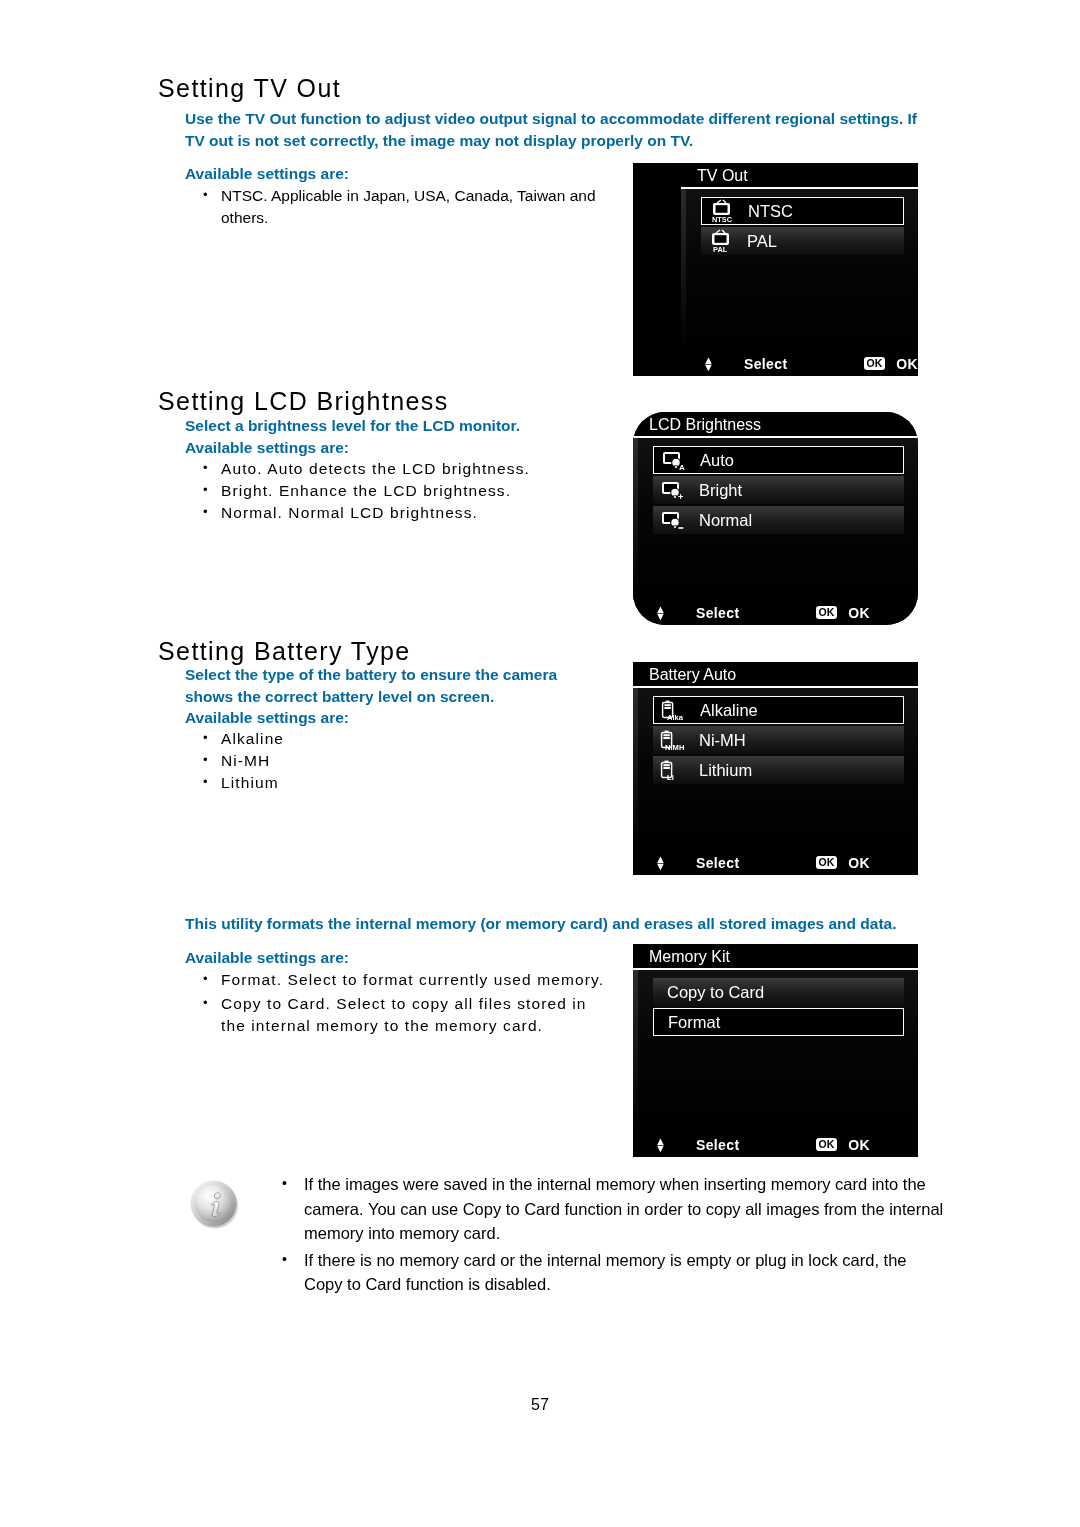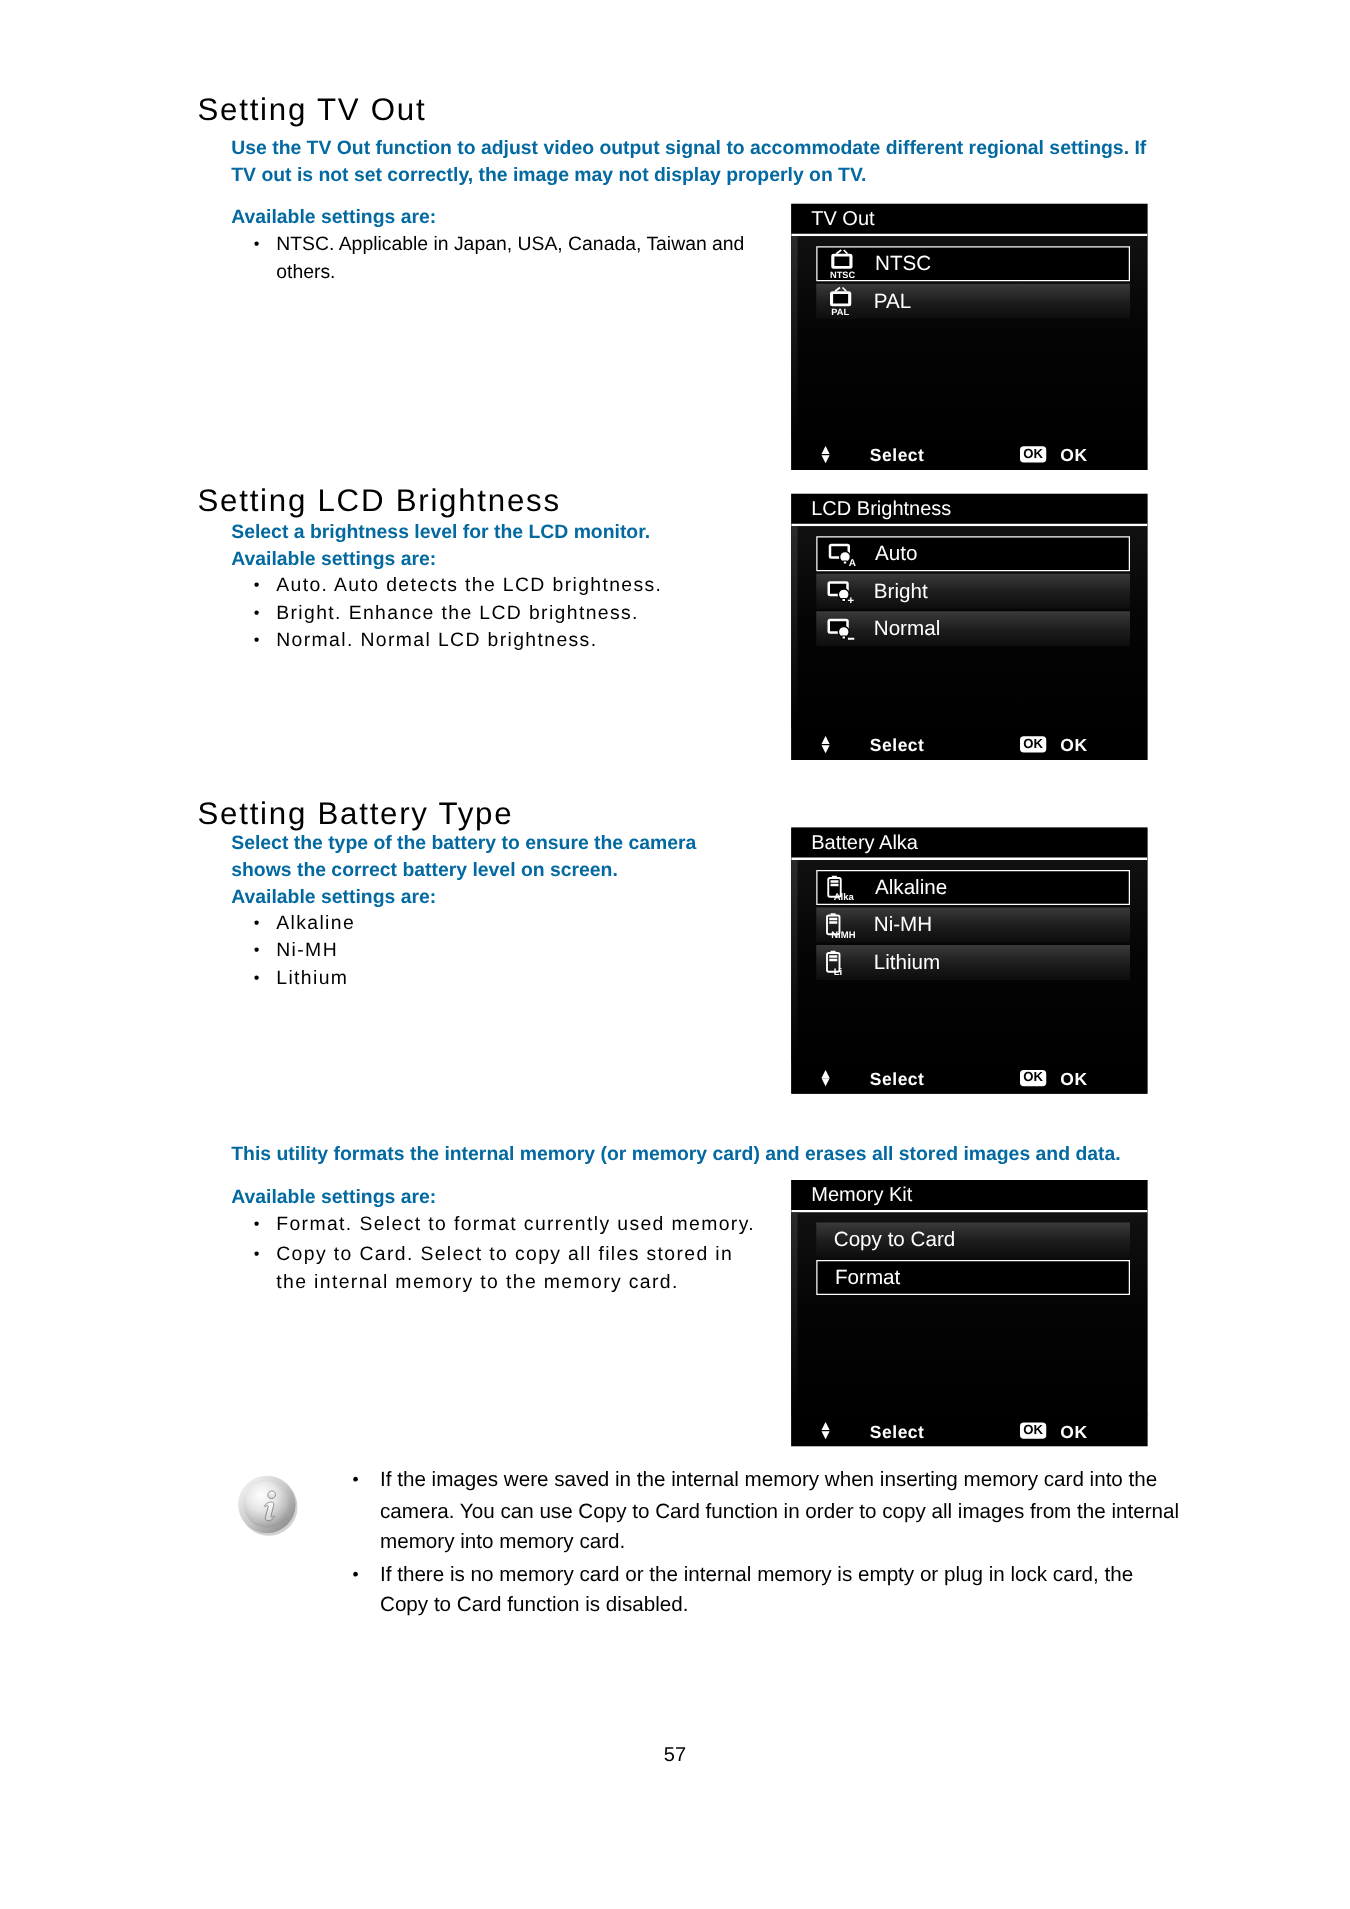--- a/index.html
+++ b/index.html
@@ -210,21 +210,21 @@
   </div>
 
   <div class="abs body-text" style="left:185px; top:108px; width:740px;">Use the TV Out function to adjust video output signal to accommodate different regional settings. If TV out is not set correctly, the image may not display properly on TV.</div>
 
   <div class="abs body-text" style="left:185px; top:163px;">Available settings are:</div>
 
   <ul class="abs bullets" style="left:185px; top:185px; width:430px;">
     <li>NTSC. Applicable in Japan, USA, Canada, Taiwan and others.</li>
   </ul>
 
-  <div class="cam-panel" style="left:633px; top:163px;">
+  <div class="cam-panel" style="left:633px; top:163px;padding-left:48px;">
     <div class="cam-title">TV Out</div>
     <div class="cam-body">
 
       <div class="cam-row selected">
         <span class="row-icon">
           <svg class="icn" width="30" height="24" viewBox="0 0 30 24">
             <path d="M9 4 L13 1" stroke="#fff" stroke-width="1.4" fill="none"></path>
             <path d="M18 4 L15 1" stroke="#fff" stroke-width="1.4" fill="none"></path>
             <rect x="5" y="4" width="17" height="12" rx="2" fill="#fff"></rect>
             <rect x="7.5" y="6.2" width="12" height="7.6" fill="#000"></rect>
@@ -266,21 +266,21 @@
   <div class="abs body-text" style="left:185px; top:415px; width:420px;">Select a brightness level for the LCD monitor.</div>
 
   <div class="abs body-text" style="left:185px; top:437px;">Available settings are:</div>
 
   <ul class="abs bullets" style="left:185px; top:458px; width:430px;">
     <li class="spaced">Auto. Auto detects the LCD brightness.</li>
     <li class="spaced">Bright. Enhance the LCD brightness.</li>
     <li class="spaced">Normal. Normal LCD brightness.</li>
   </ul>
 
-  <div class="cam-panel" style="left:633px; top:395px;">
+  <div class="cam-panel" style="left:633px; top:412px;border-radius:32px;">
     <div class="cam-title">LCD Brightness</div>
     <div class="cam-body">
 
       <div class="cam-row selected">
         <span class="row-icon">
           <svg class="icn" width="30" height="24" viewBox="0 0 30 24">
             <rect x="3" y="4" width="17" height="12" rx="2" fill="#fff"></rect>
             <rect x="5" y="6" width="13" height="8" fill="#000"></rect>
             <circle cx="16" cy="14.5" r="4.3" fill="#fff" stroke="#000" stroke-width="1.1"></circle>
             <rect x="14.6" y="17.8" width="2.8" height="2.4" fill="#fff" stroke="#000" stroke-width=".8"></rect>
@@ -336,21 +336,21 @@
 
   <div class="abs body-text" style="left:185px; top:707px;">Available settings are:</div>
 
   <ul class="abs bullets" style="left:185px; top:728px; width:430px;">
     <li class="spaced">Alkaline</li>
     <li class="spaced">Ni-MH</li>
     <li class="spaced">Lithium</li>
   </ul>
 
   <div class="cam-panel" style="left:633px; top:662px;">
-    <div class="cam-title">Battery Alka</div>
+    <div class="cam-title">Battery Auto</div>
     <div class="cam-body">
 
       <div class="cam-row selected">
         <span class="row-icon">
           <svg class="icn" width="32" height="24" viewBox="0 0 32 24">
             <rect x="6.5" y="2.6" width="4" height="1.8" fill="#fff"></rect>
             <rect x="3.6" y="4.4" width="10" height="15" rx="1.4" fill="none" stroke="#fff" stroke-width="1.5"></rect>
             <rect x="5.4" y="6.2" width="6.4" height="2" fill="#fff"></rect>
             <rect x="5.4" y="9" width="6.4" height="2" fill="#fff"></rect>
             <text x="8" y="22.2" font-family="Liberation Sans, sans-serif" font-size="7.6" font-weight="bold" fill="#fff">Alka</text>

